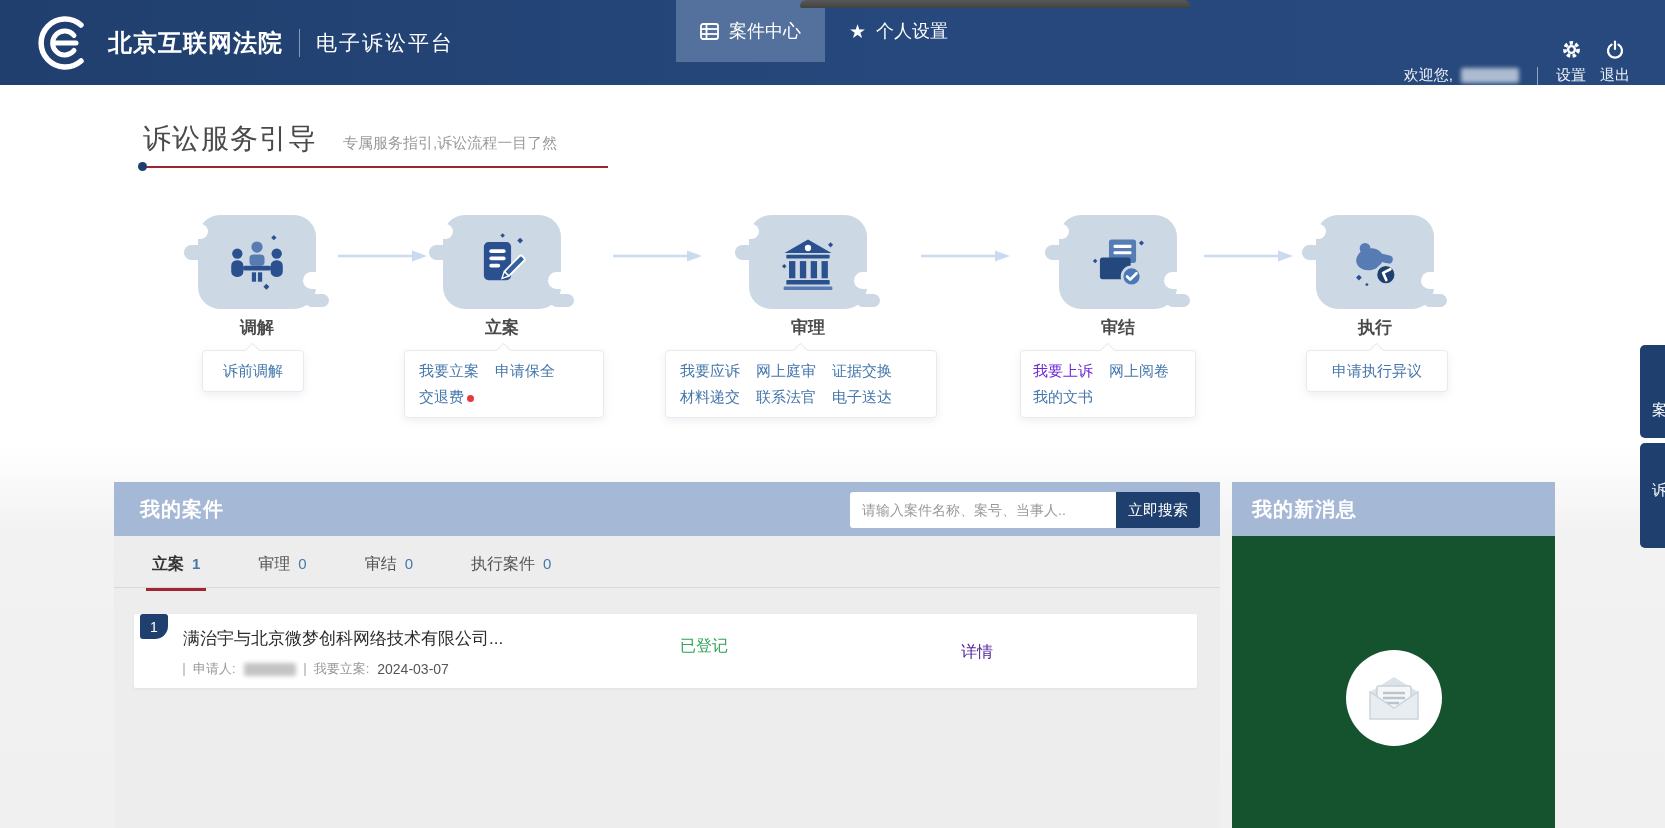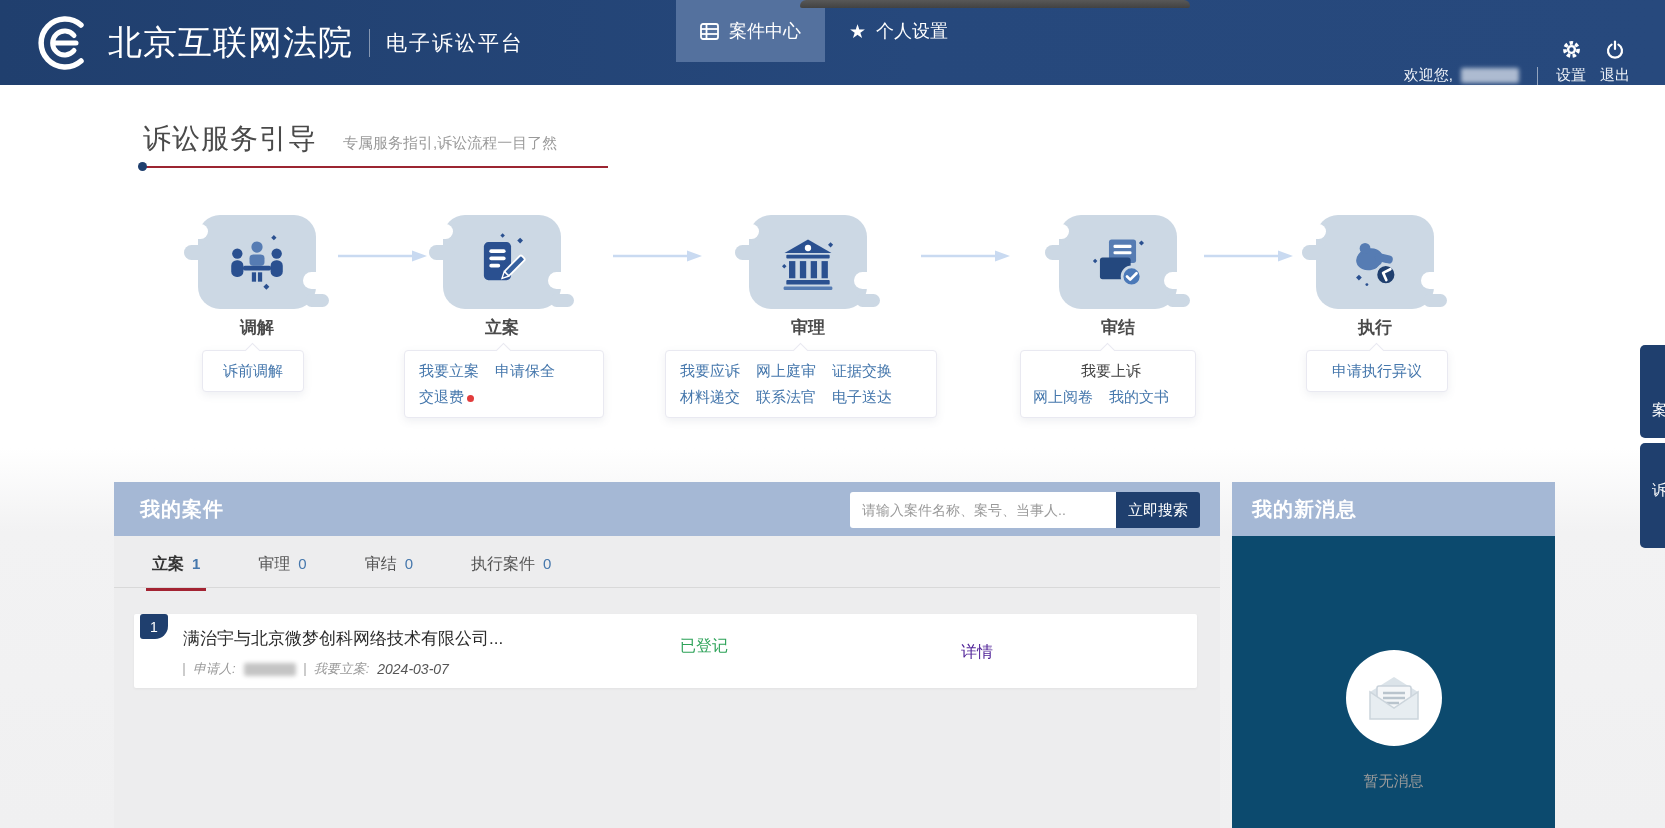--- a/index.html
+++ b/index.html
@@ -8,21 +8,21 @@
 
   
   .bg-lower { position:absolute; left:0; top:448px; width:1665px; height:380px;
     background:linear-gradient(180deg,#ffffff 0%, #f2f2f3 22%, #f0f0f1 100%); }
 
   
   .navbar { position:absolute; left:0; top:0; width:1665px; height:85px;
     background:linear-gradient(90deg,#203f6e 0%, #26487c 55%, #27497d 100%); z-index:5; }
   .nav-left { position:absolute; left:36px; top:0; height:85px; display:flex; align-items:center; }
   .logo { width:58px; height:58px; margin-right:14px; }
-  .brand { color:#fff; font-size:34px; font-weight:400; letter-spacing:1px; }
+  .brand { color:#fff; font-size:24px; font-weight:700; letter-spacing:1px; }
   .brand-divider { width:1px; height:28px; background:rgba(255,255,255,.45); margin:0 16px; }
   .platform { color:#fff; font-size:21px; letter-spacing:2px; }
 
   .artifact-bar { position:absolute; left:800px; top:0; width:390px; height:8px;
     background:linear-gradient(180deg,#585858,#424242); border-radius:6px 6px 2px 2px; z-index:6; }
 
   .nav-tabs { position:absolute; left:676px; top:0; height:85px; display:flex; }
   .nav-tab { height:62px; padding:0 24px; display:flex; align-items:center; gap:10px;
     color:#fff; font-size:18px; cursor:pointer; }
   .nav-tab.active { background:#54719e; }
@@ -57,21 +57,21 @@
   .flow-arrow { position:absolute; top:249px; }
   .ar1 { left:336px; } .ar2 { left:611px; } .ar3 { left:919px; } .ar4 { left:1202px; }
 
   
   .link-card { position:absolute; top:350px; background:#fff; border:1px solid #e9e9f1; border-radius:4px;
     box-shadow:0 3px 8px rgba(90,100,130,.10); padding:7px 14px; display:flex; flex-wrap:wrap;
     column-gap:16px; row-gap:0; font-size:15px; line-height:26px; }
   .link-card::before { content:''; position:absolute; top:-6px; left:50%; margin-left:-6px; width:10px; height:10px;
     background:#fff; border-left:1px solid #e9e9f1; border-top:1px solid #e9e9f1; transform:rotate(45deg); }
   .link-card a { color:#4577ac; text-decoration:none; cursor:pointer; white-space:nowrap; }
-  .link-card a.disabled { color:#404040; cursor:default;margin-left:48px; }
+  .link-card a.disabled { color:#6d28d9; cursor:default; }
   .card1 { left:202px; width:102px; justify-content:center; }
   .card2 { left:404px; width:200px; }
   .card3 { left:665px; width:272px; }
   .card4 { left:1020px; width:176px; padding-left:12px; padding-right:12px; }
   .card5 { left:1306px; width:142px; justify-content:center; }
   .red-dot { display:inline-block; width:7px; height:7px; border-radius:50%; background:#e23c3c; margin-left:3px; vertical-align:middle; }
 
   
   .panel { position:absolute; top:482px; z-index:2; }
   .panel-cases { left:114px; width:1106px; height:346px; background:#ededee; }
@@ -91,27 +91,27 @@
   .case-tab.active { color:#333; font-weight:700; border-bottom:3px solid #a32332; }
   .tabs-sep { position:absolute; left:0; right:0; top:105px; height:1px; background:#d9d9d9; }
 
   .case-card { position:absolute; left:20px; top:132px; width:1063px; height:74px; background:#fff; border-radius:2px;
     box-shadow:0 1px 3px rgba(0,0,0,.05); }
   .case-badge { position:absolute; left:6px; top:0; width:28px; height:25px; background:#1f3f6e; color:#fff;
     font-size:14px; display:flex; align-items:center; justify-content:center; border-radius:3px 3px 13px 3px; }
   .case-title { position:absolute; left:49px; top:13px; font-size:17px; color:#2b2b2b; cursor:pointer; }
   .case-status { position:absolute; left:546px; top:22px; font-size:16px; color:#2fa35a; }
   .case-action { position:absolute; left:827px; top:28px; font-size:16px; color:#4c1d95; cursor:pointer; }
-  .case-meta { position:absolute; left:49px; top:46px; display:flex; align-items:center; gap:8px; font-size:13px; color:#999;font-style:italic; }
+  .case-meta { position:absolute; left:49px; top:46px; display:flex; align-items:center; gap:8px; font-size:13px; color:#999; }
   .meta-bar { width:2px; height:13px; background:#ccc; }
   .blur-applicant { display:inline-block; width:52px; height:13px; background:#c4c4c4; filter:blur(2px); border-radius:2px; }
   .meta-date { color:#555; font-size:14px; }
 
   
-  .panel-msg { left:1232px; width:323px; height:346px; background:#0c4a6e; }
+  .panel-msg { left:1232px; width:323px; height:346px; background:#14532d; }
   .empty-circle { position:absolute; left:50%; top:168px; margin-left:-48px; width:96px; height:96px; background:#fff; border-radius:50%;
     display:flex; align-items:center; justify-content:center; }
   .empty-text { position:absolute; left:0; right:0; top:290px; text-align:center; font-size:15px; color:#9a9a9a; }
 
   
   .side-tab { position:absolute; left:1640px; width:25px; background:#1f3f6e; border-radius:5px 0 0 5px; z-index:4;
     color:#fff; font-size:15px; cursor:pointer; overflow:hidden; }
   .side-tab-1 { top:345px; height:93px; }
   .side-tab-2 { top:443px; height:105px; }
   .side-tab span { position:absolute; left:12px; }
@@ -380,21 +380,20 @@
     <div class="empty-circle">
       <svg width="56" height="48" viewBox="0 0 56 48">
         <polygon points="4,18 28,3 52,18 28,32" fill="#dbe3e9"></polygon>
         <rect x="11" y="12" width="34" height="24" rx="2" fill="#f4f6f8" stroke="#c9d2da" stroke-width="1.5"></rect>
         <line x1="17" y1="19" x2="39" y2="19" stroke="#b9c4cd" stroke-width="2.5"></line>
         <line x1="17" y1="24" x2="39" y2="24" stroke="#b9c4cd" stroke-width="2.5"></line>
         <line x1="17" y1="29" x2="33" y2="29" stroke="#b9c4cd" stroke-width="2.5"></line>
         <path d="M4 18 V45 H52 V18 L28 34 Z" fill="#e7edf1" stroke="#ccd5dc" stroke-width="1.5"></path>
       </svg>
     </div>
-    <div class="empty-text">暂无消息</div>
   </div>
 
   <div class="side-tab side-tab-1">
     <span>案</span>
   </div>
   <div class="side-tab side-tab-2">
     <span>诉</span>
   </div>
 </div>
 

